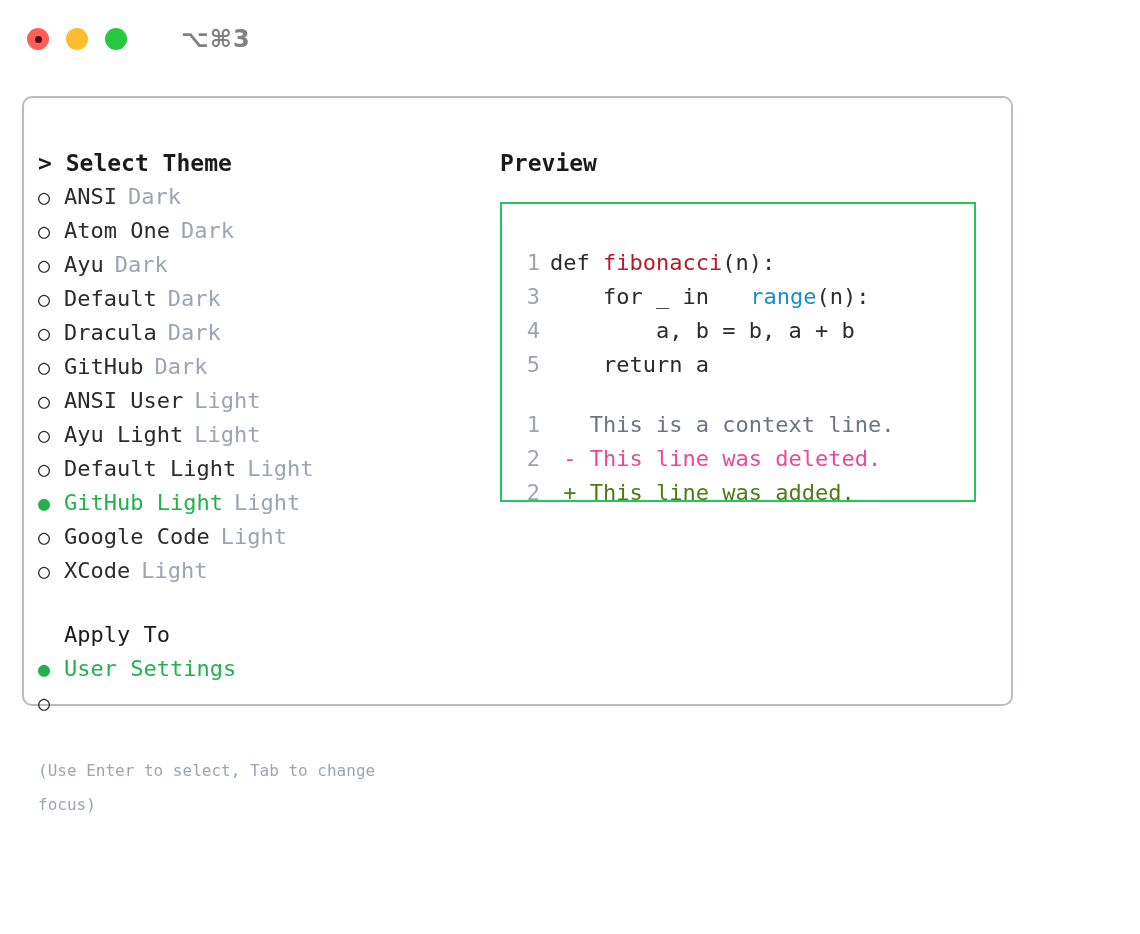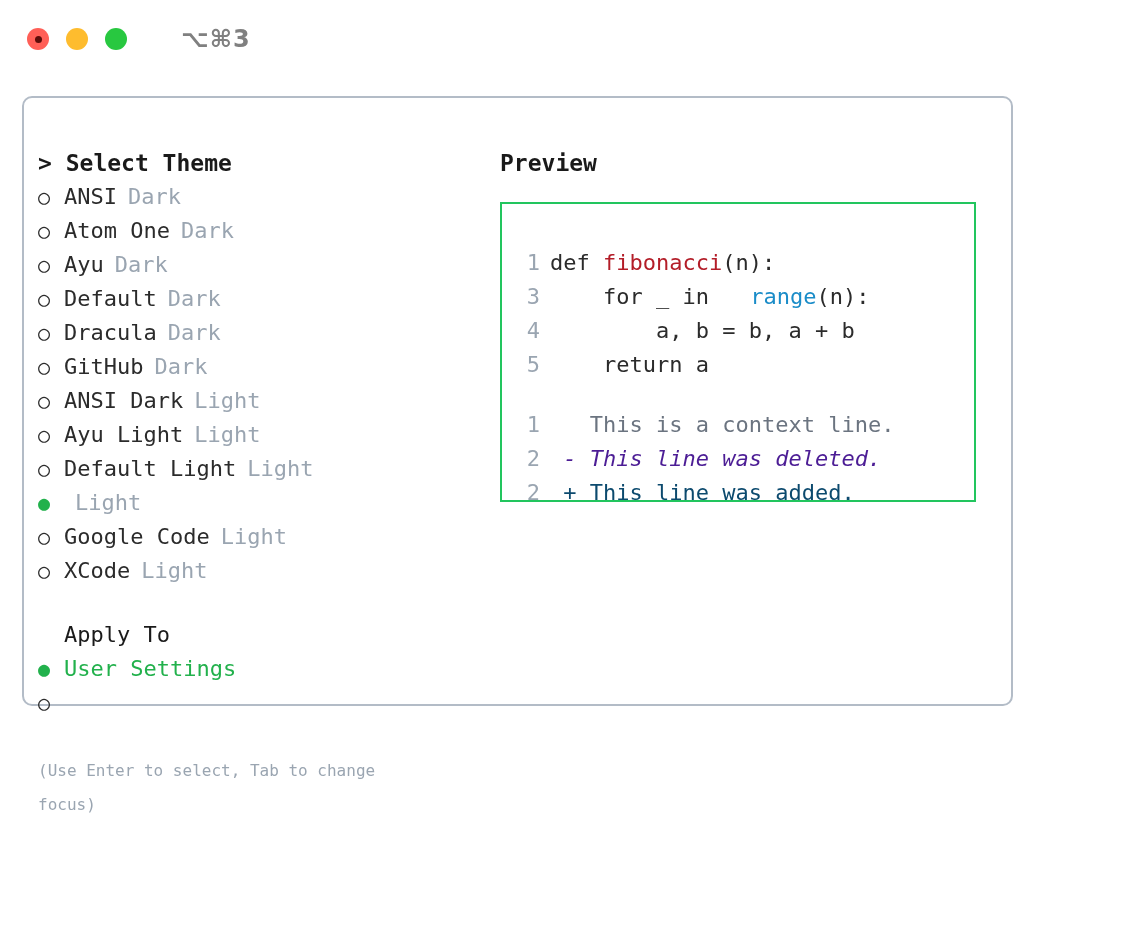--- a/index.html
+++ b/index.html
@@ -197,22 +197,22 @@
   .tok-blue  { color: #1a8cc8; margin-left: 28px; }
   .tok-plain { color: #2b2b2b; }
 
   #diff-block { margin-top: 26px; }
   .diff-line {
     font-size: 22px;
     line-height: 34px;
     white-space: pre;
   }
   .diff-ctx { color: #6b7480; }
-  .diff-del { color: #4c1d95; font-style: italic; }
-  .diff-add { color: #0c4a6e; }
+  .diff-del { color: #ec4899; }
+  .diff-add { color: #4d7c0f; }
 </style>
 </head>
 <body>
 
 <div id="app-window">
 
   <div id="titlebar">
     <div class="traffic-lights">
       <span class="tl tl-close"></span>
       <span class="tl tl-min"></span>
@@ -228,24 +228,24 @@
 
         <div class="section-header">&gt; Select Theme</div>
 
         <div id="theme-list">
             <div class="opt-row"><span class="bullet">○</span><span class="opt-name">ANSI</span><span class="opt-kind">Dark</span></div>
             <div class="opt-row"><span class="bullet">○</span><span class="opt-name">Atom One</span><span class="opt-kind">Dark</span></div>
             <div class="opt-row"><span class="bullet">○</span><span class="opt-name">Ayu</span><span class="opt-kind">Dark</span></div>
             <div class="opt-row"><span class="bullet">○</span><span class="opt-name">Default</span><span class="opt-kind">Dark</span></div>
             <div class="opt-row"><span class="bullet">○</span><span class="opt-name">Dracula</span><span class="opt-kind">Dark</span></div>
             <div class="opt-row"><span class="bullet">○</span><span class="opt-name">GitHub</span><span class="opt-kind">Dark</span></div>
-            <div class="opt-row"><span class="bullet">○</span><span class="opt-name">ANSI Dark</span><span class="opt-kind">Light</span></div>
+            <div class="opt-row"><span class="bullet">○</span><span class="opt-name">ANSI User</span><span class="opt-kind">Light</span></div>
             <div class="opt-row"><span class="bullet">○</span><span class="opt-name">Ayu Light</span><span class="opt-kind">Light</span></div>
             <div class="opt-row"><span class="bullet">○</span><span class="opt-name">Default Light</span><span class="opt-kind">Light</span></div>
-            <div class="opt-row selected"><span class="bullet sel">●</span><span class="opt-kind">Light</span></div>
+            <div class="opt-row selected"><span class="bullet sel">●</span><span class="opt-name">GitHub Light</span><span class="opt-kind">Light</span></div>
             <div class="opt-row"><span class="bullet">○</span><span class="opt-name">Google Code</span><span class="opt-kind">Light</span></div>
             <div class="opt-row"><span class="bullet">○</span><span class="opt-name">XCode</span><span class="opt-kind">Light</span></div>
           </div>
 
         <div id="apply-block">
           <div id="apply-header">Apply To</div>
           <div id="apply-list">
               <div class="opt-row selected"><span class="bullet sel">●</span><span class="opt-name">User Settings</span></div>
               <div class="opt-row"><span class="bullet">○</span></div>
             </div>

